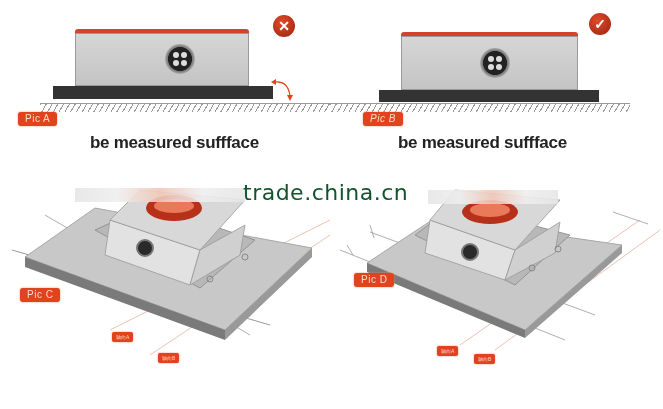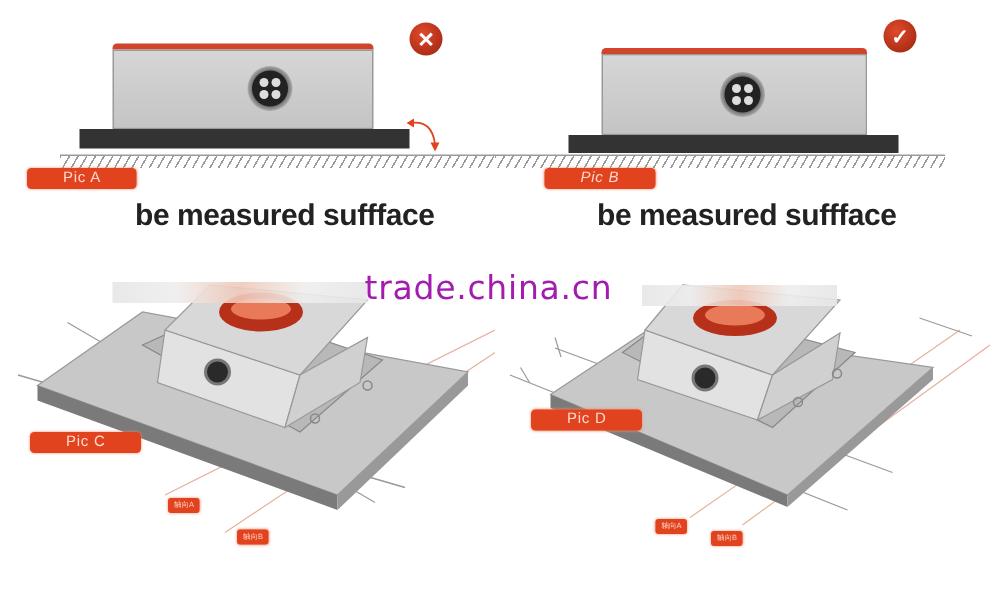--- a/index.html
+++ b/index.html
@@ -1,32 +1,32 @@
 <!DOCTYPE html>
 <html><head>
 <meta charset="utf-8">
 <style>
   html, body { margin: 0; padding: 0; background: #ffffff; }
   body { width: 663px; height: 409px; position: relative; overflow: hidden; font-family: "Liberation Sans", sans-serif; }
   .abs { position: absolute; }
   .label-badge {
     position: absolute; background: #e0431e; color: #ffd9cc; font-size: 10px;
-    border-radius: 3px; padding: 1px 24px; line-height: 12px; box-shadow: 0 0 2px #f08a6a;
+    border-radius: 3px; padding: 1px 7px; line-height: 12px; box-shadow: 0 0 2px #f08a6a;
     font-family: "Liberation Sans", sans-serif; letter-spacing: 0.5px;
   }
   .small-badge {
     position: absolute; background: #e0431e; color: #ffd0c0; font-size: 5px;
     border-radius: 2px; padding: 2px 4px; line-height: 6px; box-shadow: 0 0 2px #f08a6a;
   }
   .caption {
-    position: absolute; font-size: 20px; font-weight: bold; color: #222;
+    position: absolute; font-size: 17px; font-weight: bold; color: #222;
     font-family: "Liberation Sans", sans-serif; letter-spacing: -0.3px;
   }
   .watermark {
-    position: absolute; font-size: 22px; color: #a21caf; font-family: "DejaVu Sans", sans-serif;
+    position: absolute; font-size: 22px; color: #14532d; font-family: "DejaVu Sans", sans-serif;
     letter-spacing: 0.5px;
   }
   .sensor-body {
     position: absolute; background: linear-gradient(#d6d6d6, #c4c4c4);
     border: 1px solid #999; box-sizing: border-box;
   }
   .sensor-top {
     position: absolute; background: #d0452a; height: 4px; border-radius: 3px 3px 0 0;
   }
   .base-plate { position: absolute; background: #333; }

